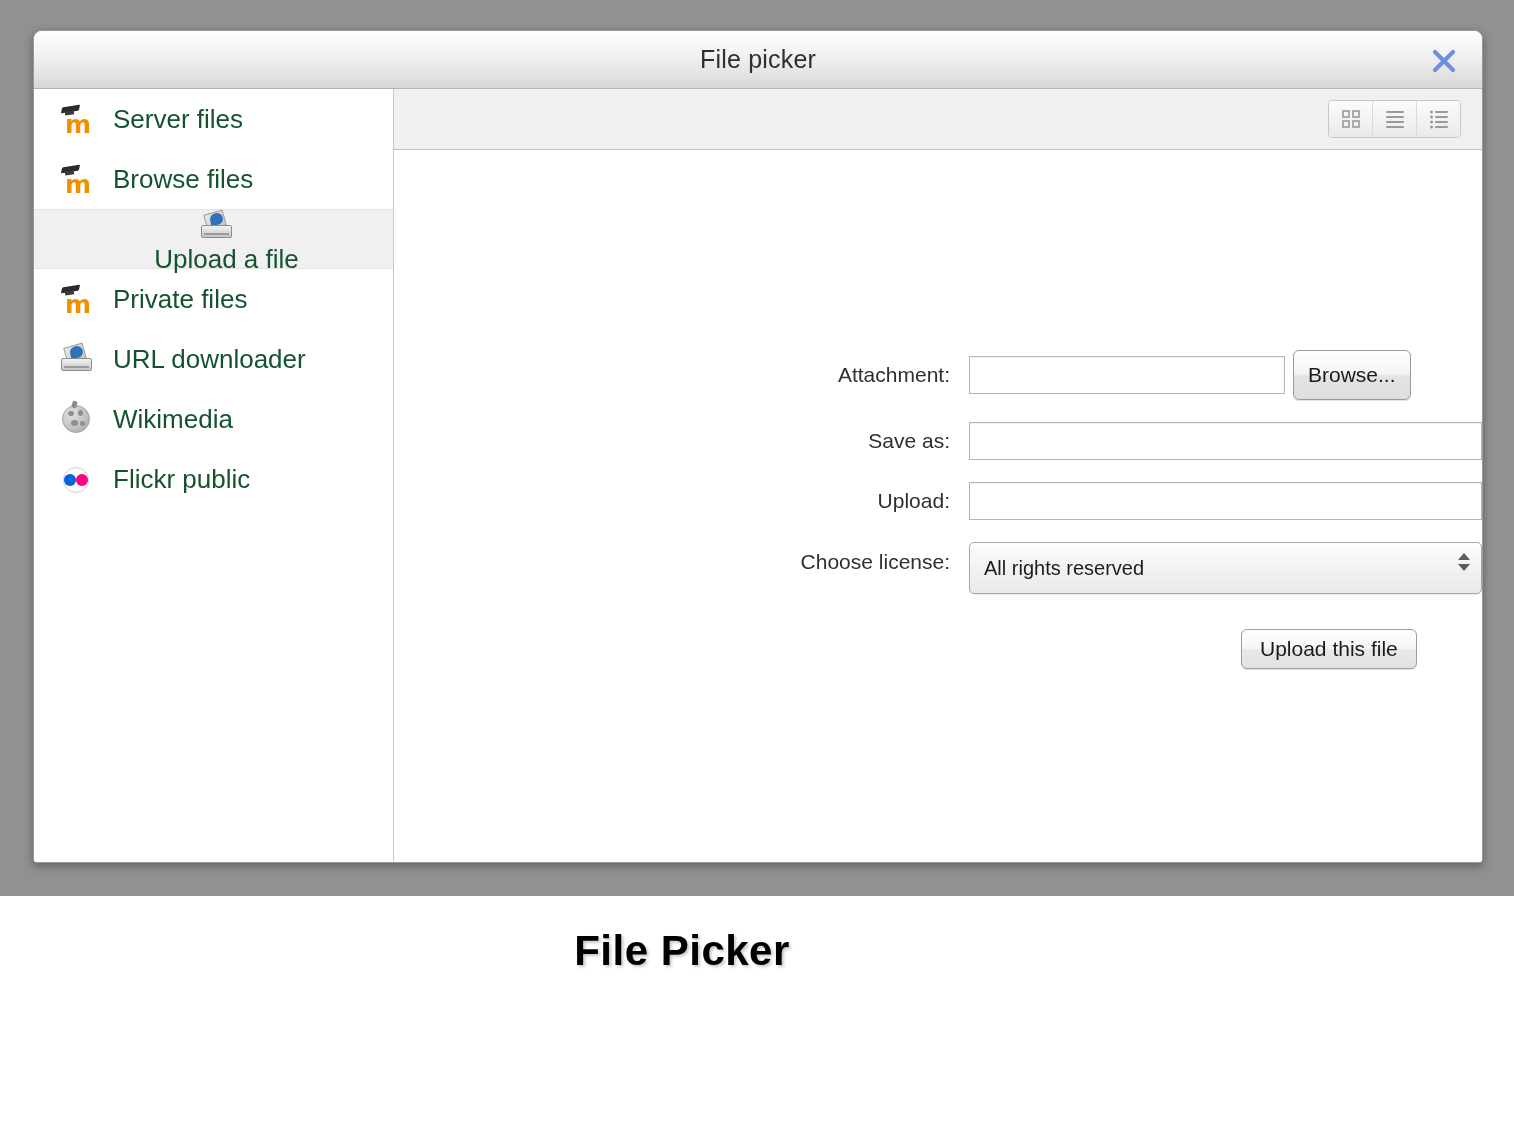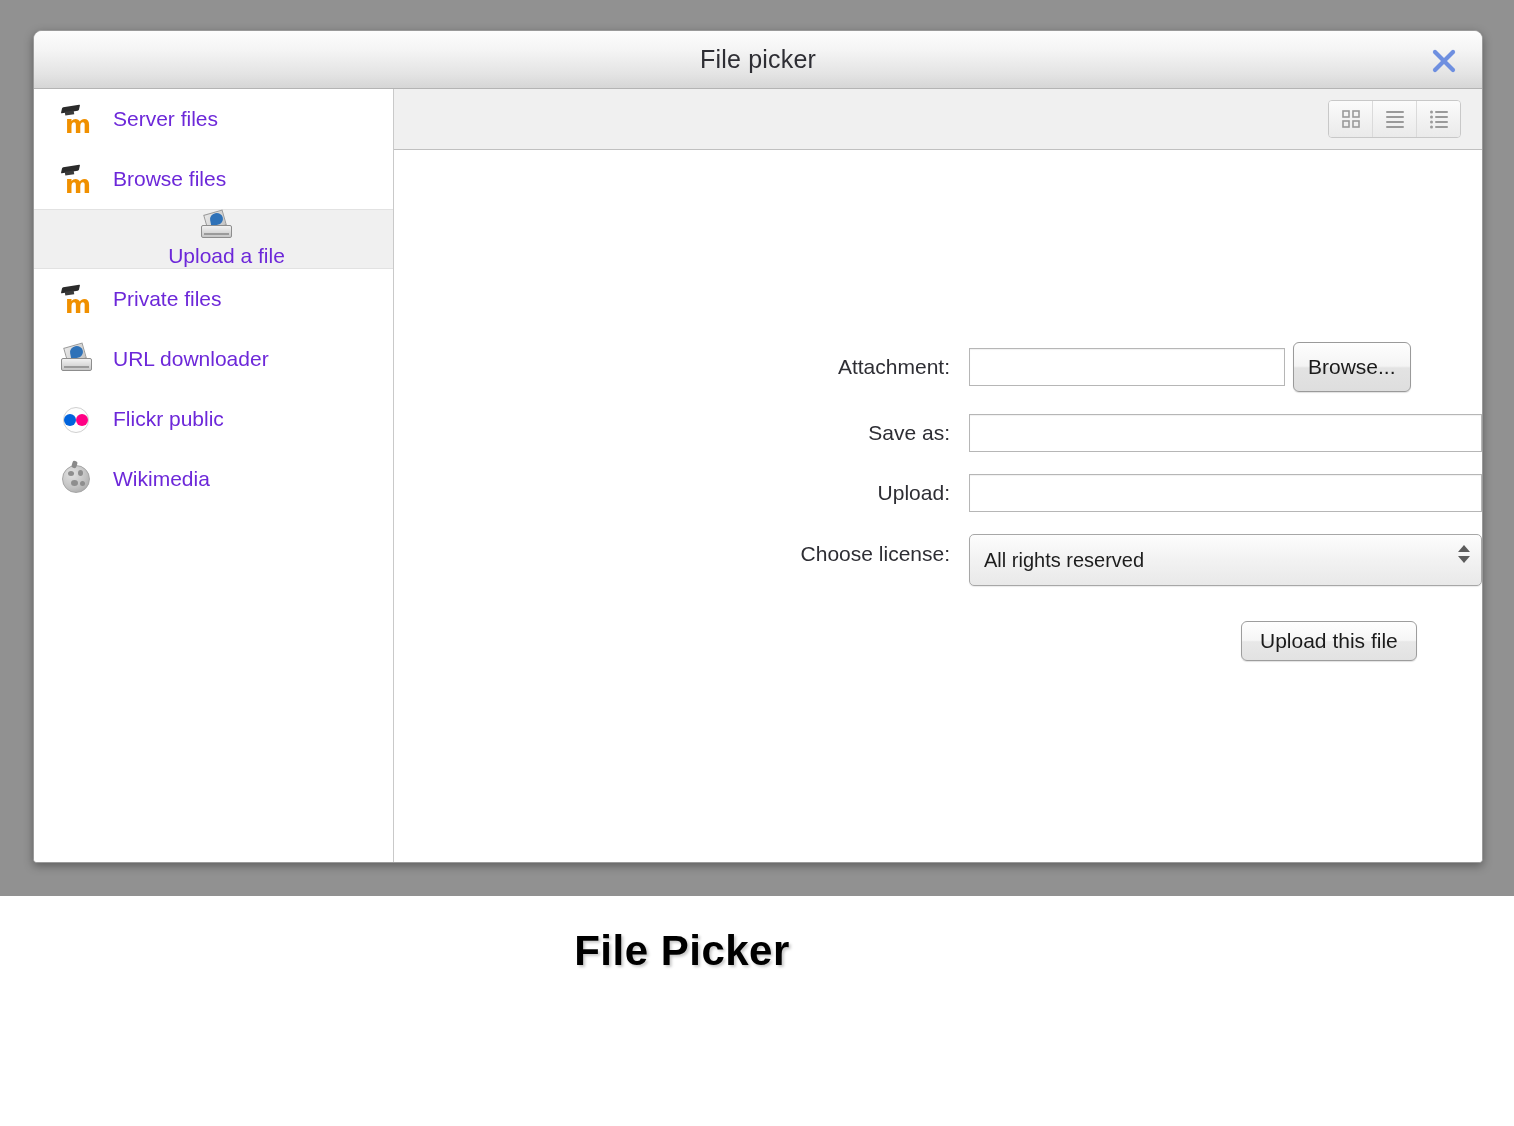--- a/index.html
+++ b/index.html
@@ -105,22 +105,22 @@
     flex-direction: column;
   }
   .side-item .icon {
     width: 34px;
     height: 32px;
     flex: 0 0 34px;
     margin-right: 19px;
     position: relative;
   }
   .side-item .label {
-    font-size: 21px;
-    color: #6d28d9;
+    font-size: 26px;
+    color: #14532d;
   }
 
   
   .ico-moodle { position: relative; }
   .ico-moodle .m-body {
     position: absolute;
     left: 5px; top: 9px;
     font-size: 25px;
     font-weight: bold;
     color: #f09000;
@@ -270,21 +270,21 @@
 
   .content {
     flex: 1;
     position: relative;
   }
 
   
   .form {
     position: absolute;
     left: 0;
-    top: 192px;
+    top: 200px;
     width: 100%;
   }
   .form-row {
     display: flex;
     align-items: center;
     margin-bottom: 22px;
   }
   .form-label {
     width: 575px;
     flex: 0 0 575px;
@@ -464,39 +464,39 @@
       <div class="side-item">
         <span class="icon ico-upload">
           <span class="page"></span>
             <span class="blue"></span>
             <span class="tray"></span>
         </span>
         <span class="label">URL downloader</span>
       </div>
 
       <div class="side-item">
-        <span class="icon ico-flickr">
-          <span class="disc"></span>
-          <span class="dot dot-blue"></span>
-          <span class="dot dot-pink"></span>
-        </span>
-        <span class="label">Flickr public</span>
-      </div>
-
-      <div class="side-item">
         <span class="icon ico-wiki">
           <span class="globe">
               <i class="p1"></i>
               <i class="p2"></i>
               <i class="p3"></i>
               <i class="p4"></i>
             </span>
           <span class="stem"></span>
         </span>
         <span class="label">Wikimedia</span>
+      </div>
+
+      <div class="side-item">
+        <span class="icon ico-flickr">
+          <span class="disc"></span>
+          <span class="dot dot-blue"></span>
+          <span class="dot dot-pink"></span>
+        </span>
+        <span class="label">Flickr public</span>
       </div>
 
     </div>
 
     <div class="main">
 
       <div class="toolbar">
         <div class="viewmodes">
 
           <div class="vm-btn">

